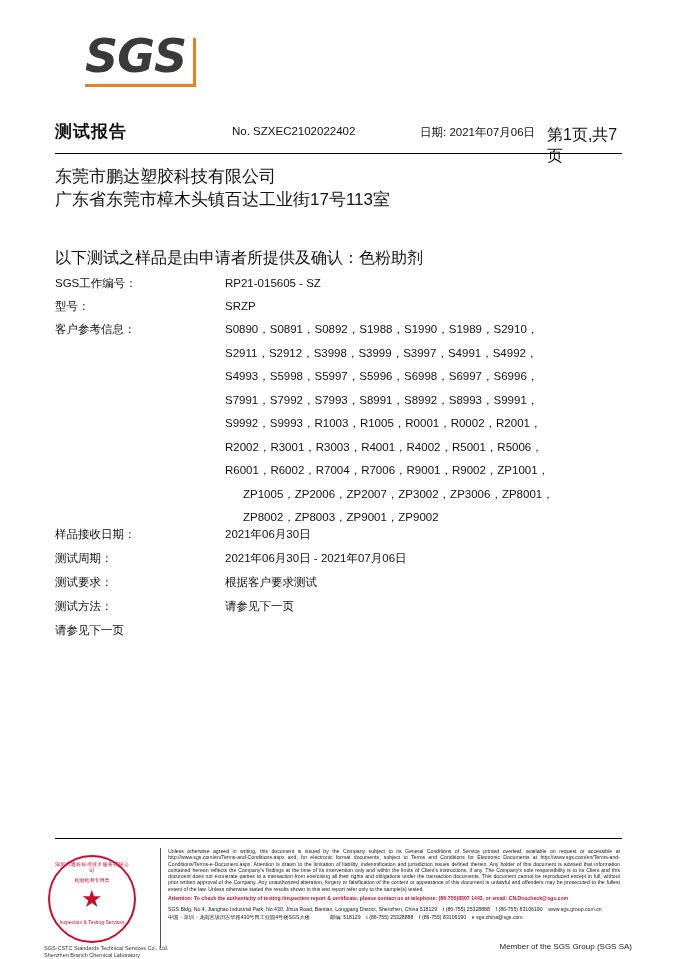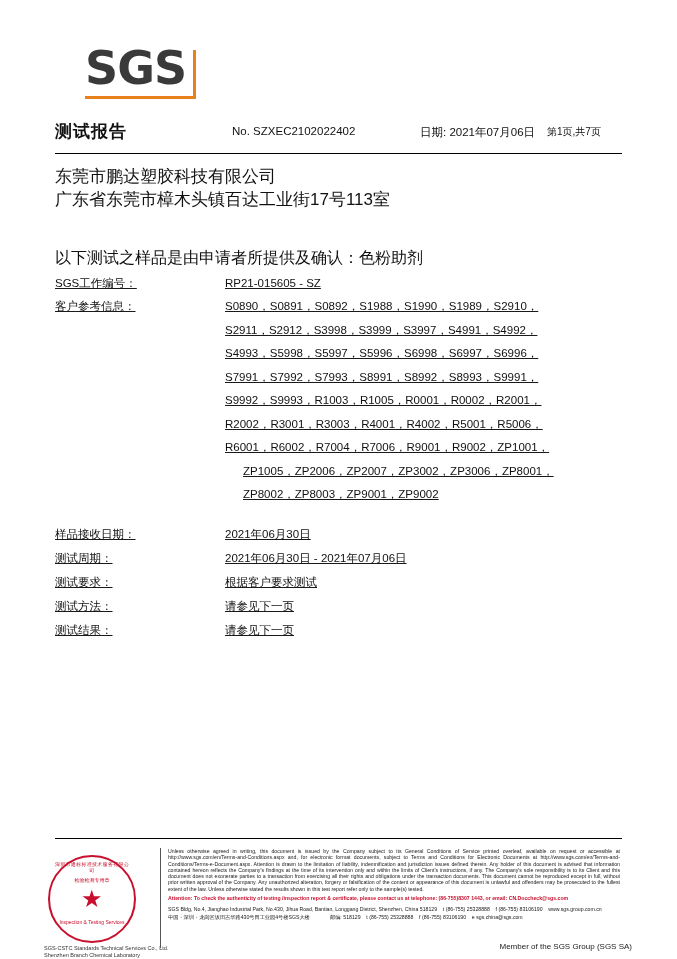--- a/index.html
+++ b/index.html
@@ -19,23 +19,24 @@
     position: relative;
     width: 677px;
     height: 959px;
     box-sizing: border-box;
   }
 
   
   .logo-block {
     position: absolute;
     left: 85px;
-    top: 44px;
+    top: 32px;
     width: 120px;
     height: 62px;
+    font-style: italic;
   }
   .logo-text {
     font-family: "DejaVu Sans", sans-serif;
     font-weight: bold;
     font-size: 46px;
     letter-spacing: -1px;
     color: #3a3a3a;
     line-height: 48px;
   }
   .logo-bar {
@@ -83,21 +84,21 @@
     position: absolute;
     left: 365px;
     top: 5px;
     font-size: 11.5px;
     color: #111;
   }
   .doc-page {
     position: absolute;
     left: 492px;
     top: 5px;
-    font-size: 10px;
+    font-size: 16px;
     color: #111;
   }
   .title-rule {
     position: absolute;
     left: 55px;
     top: 153px;
     width: 567px;
     height: 1px;
     background: #000;
   }
@@ -125,21 +126,20 @@
   .fields {
     position: absolute;
     left: 55px;
     top: 272px;
     width: 570px;
   }
   .field-row {
     display: flex;
     align-items: flex-start;
     margin-bottom: 0px;
-    text-decoration: underline;
   }
   .field-label {
     width: 170px;
     flex: 0 0 170px;
     font-size: 11.5px;
     color: #111;
     line-height: 23px;
   }
   .field-value {
     flex: 1 1 auto;
@@ -321,20 +321,24 @@
 
   <div class="company c1">东莞市鹏达塑胶科技有限公司</div>
   <div class="company c2">广东省东莞市樟木头镇百达工业街17号113室</div>
 
   <div class="sample-statement">以下测试之样品是由申请者所提供及确认：色粉助剂</div>
 
   <div class="fields">
     <div class="field-row">
       <div class="field-label">SGS工作编号：</div>
       <div class="field-value">RP21-015605 - SZ</div>
+    </div>
+    <div class="field-row">
+      <div class="field-label">型号：</div>
+      <div class="field-value">SRZP</div>
     </div>
     <div class="field-row">
       <div class="field-label">客户参考信息：</div>
       <div class="ref-list">
         <div class="ref-line">S0890，S0891，S0892，S1988，S1990，S1989，S2910，</div>
         <div class="ref-line">S2911，S2912，S3998，S3999，S3997，S4991，S4992，</div>
         <div class="ref-line">S4993，S5998，S5997，S5996，S6998，S6997，S6996，</div>
         <div class="ref-line">S7991，S7992，S7993，S8991，S8992，S8993，S9991，</div>
         <div class="ref-line">S9992，S9993，R1003，R1005，R0001，R0002，R2001，</div>
         <div class="ref-line">R2002，R3001，R3003，R4001，R4002，R5001，R5006，</div>
@@ -356,21 +360,20 @@
     </div>
     <div class="field-row">
       <div class="field-label">测试要求：</div>
       <div class="field-value">根据客户要求测试</div>
     </div>
     <div class="field-row">
       <div class="field-label">测试方法：</div>
       <div class="field-value">请参见下一页</div>
     </div>
     <div class="field-row">
-      <div class="field-label">测试结果：</div>
       <div class="field-value">请参见下一页</div>
     </div>
   </div>
 
 
   <div class="footer-rule"></div>
 
   <div class="stamp">
     <div class="stamp-circle"></div>
     <div class="stamp-top-text">深圳市通标标准技术服务有限公司</div>

